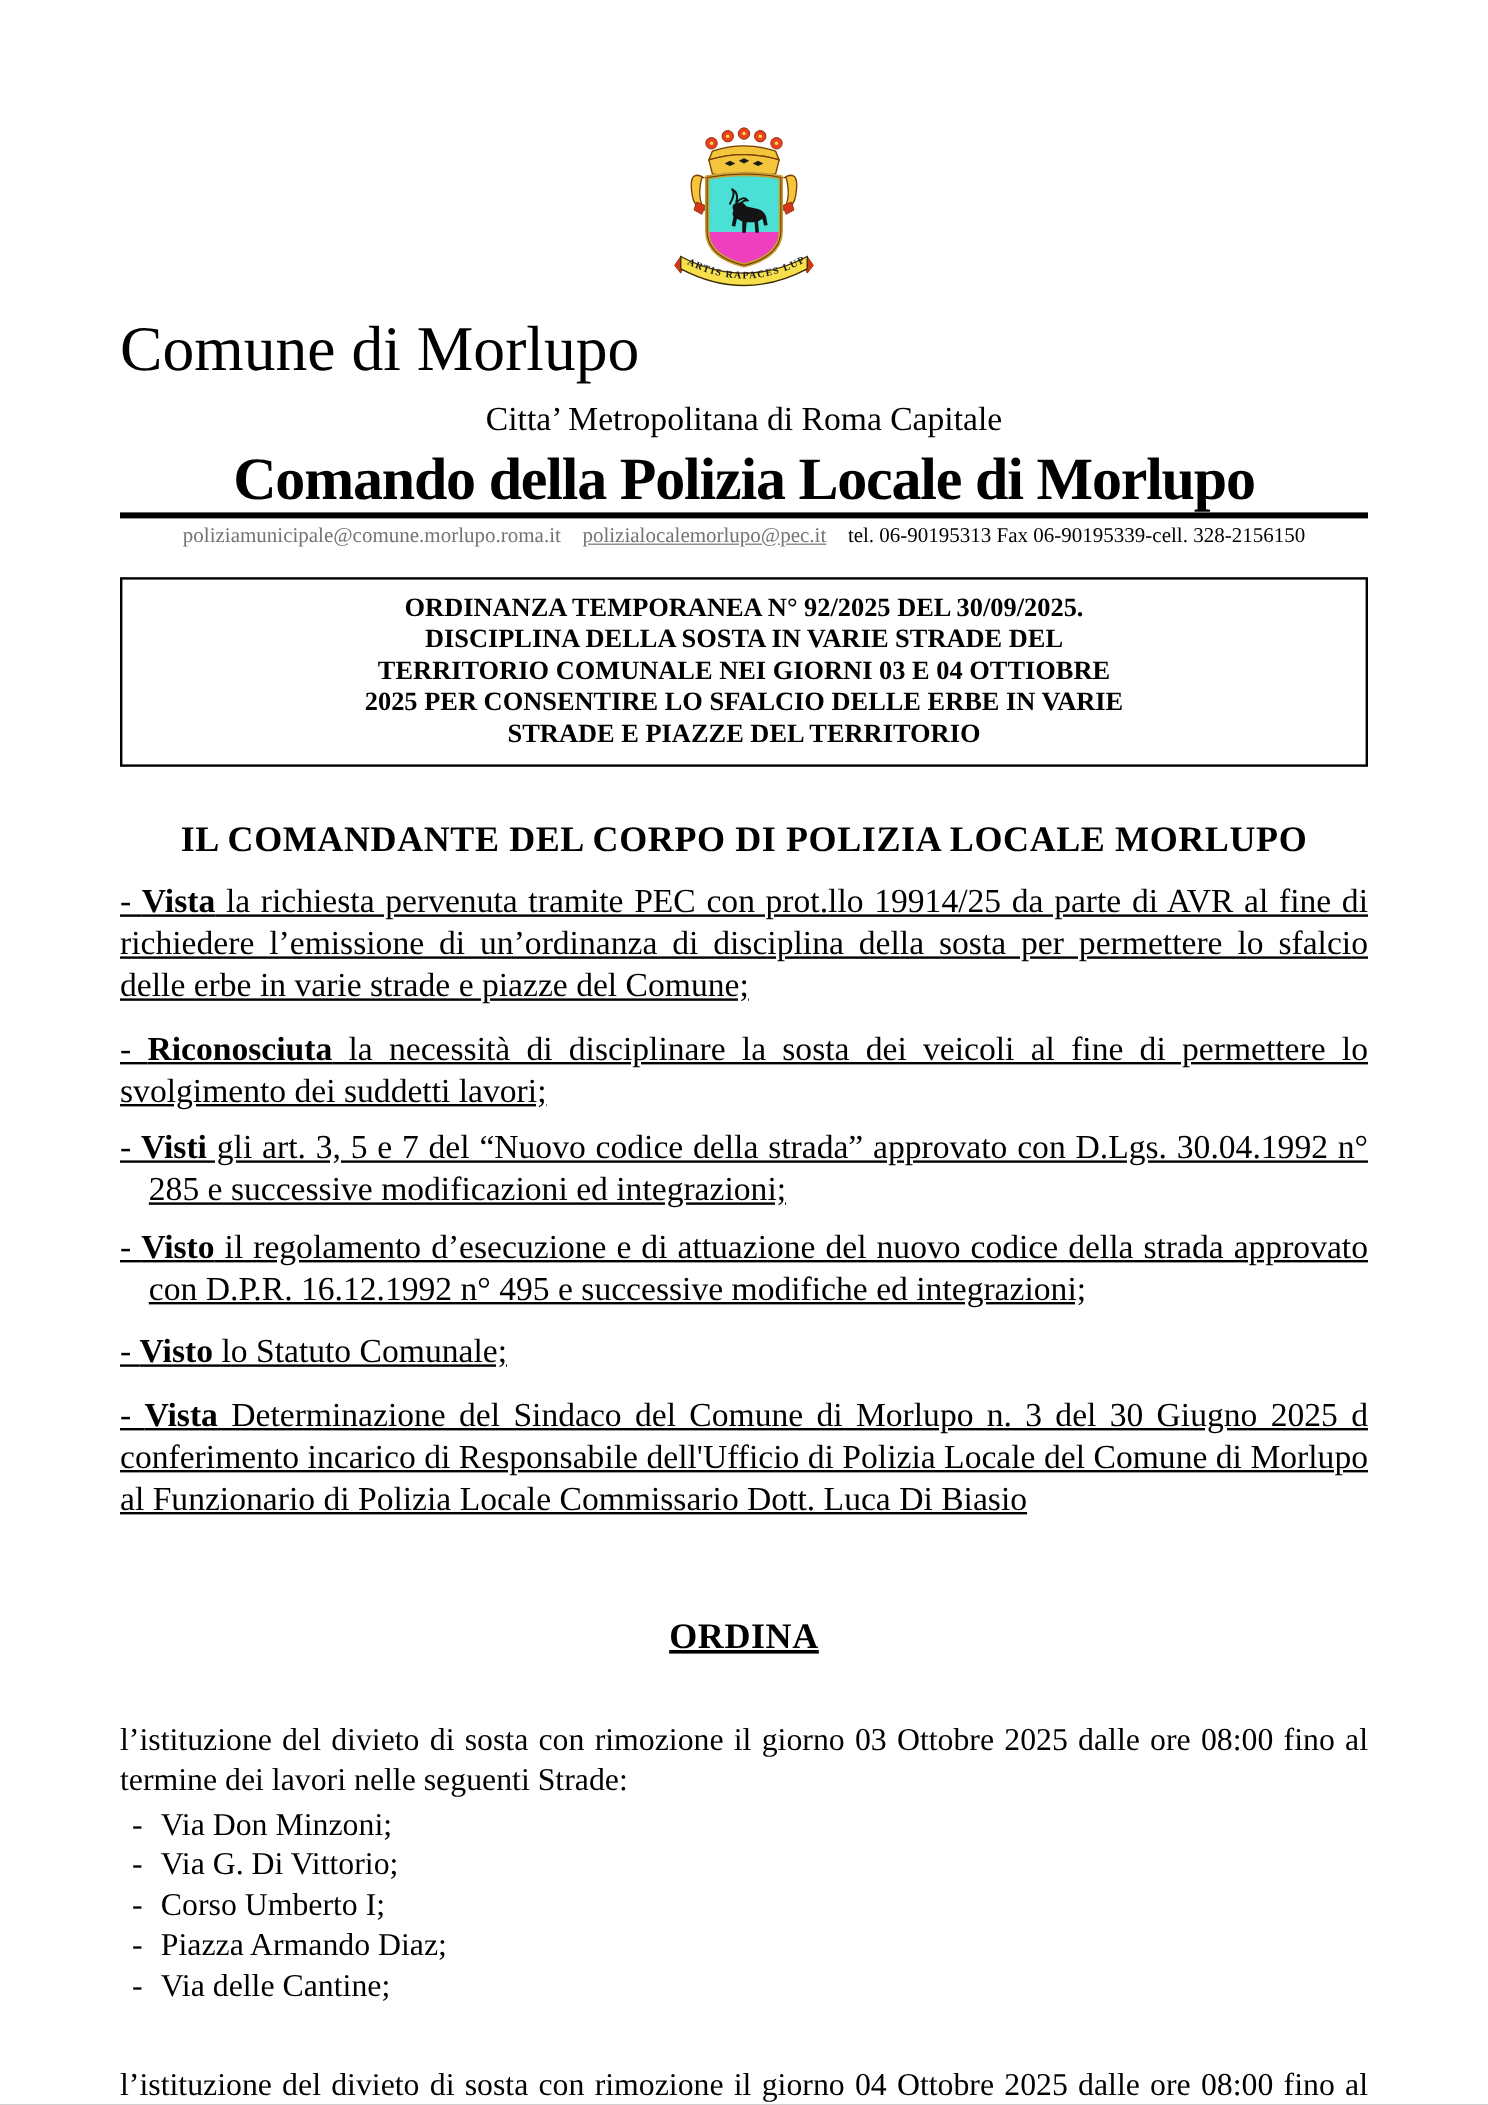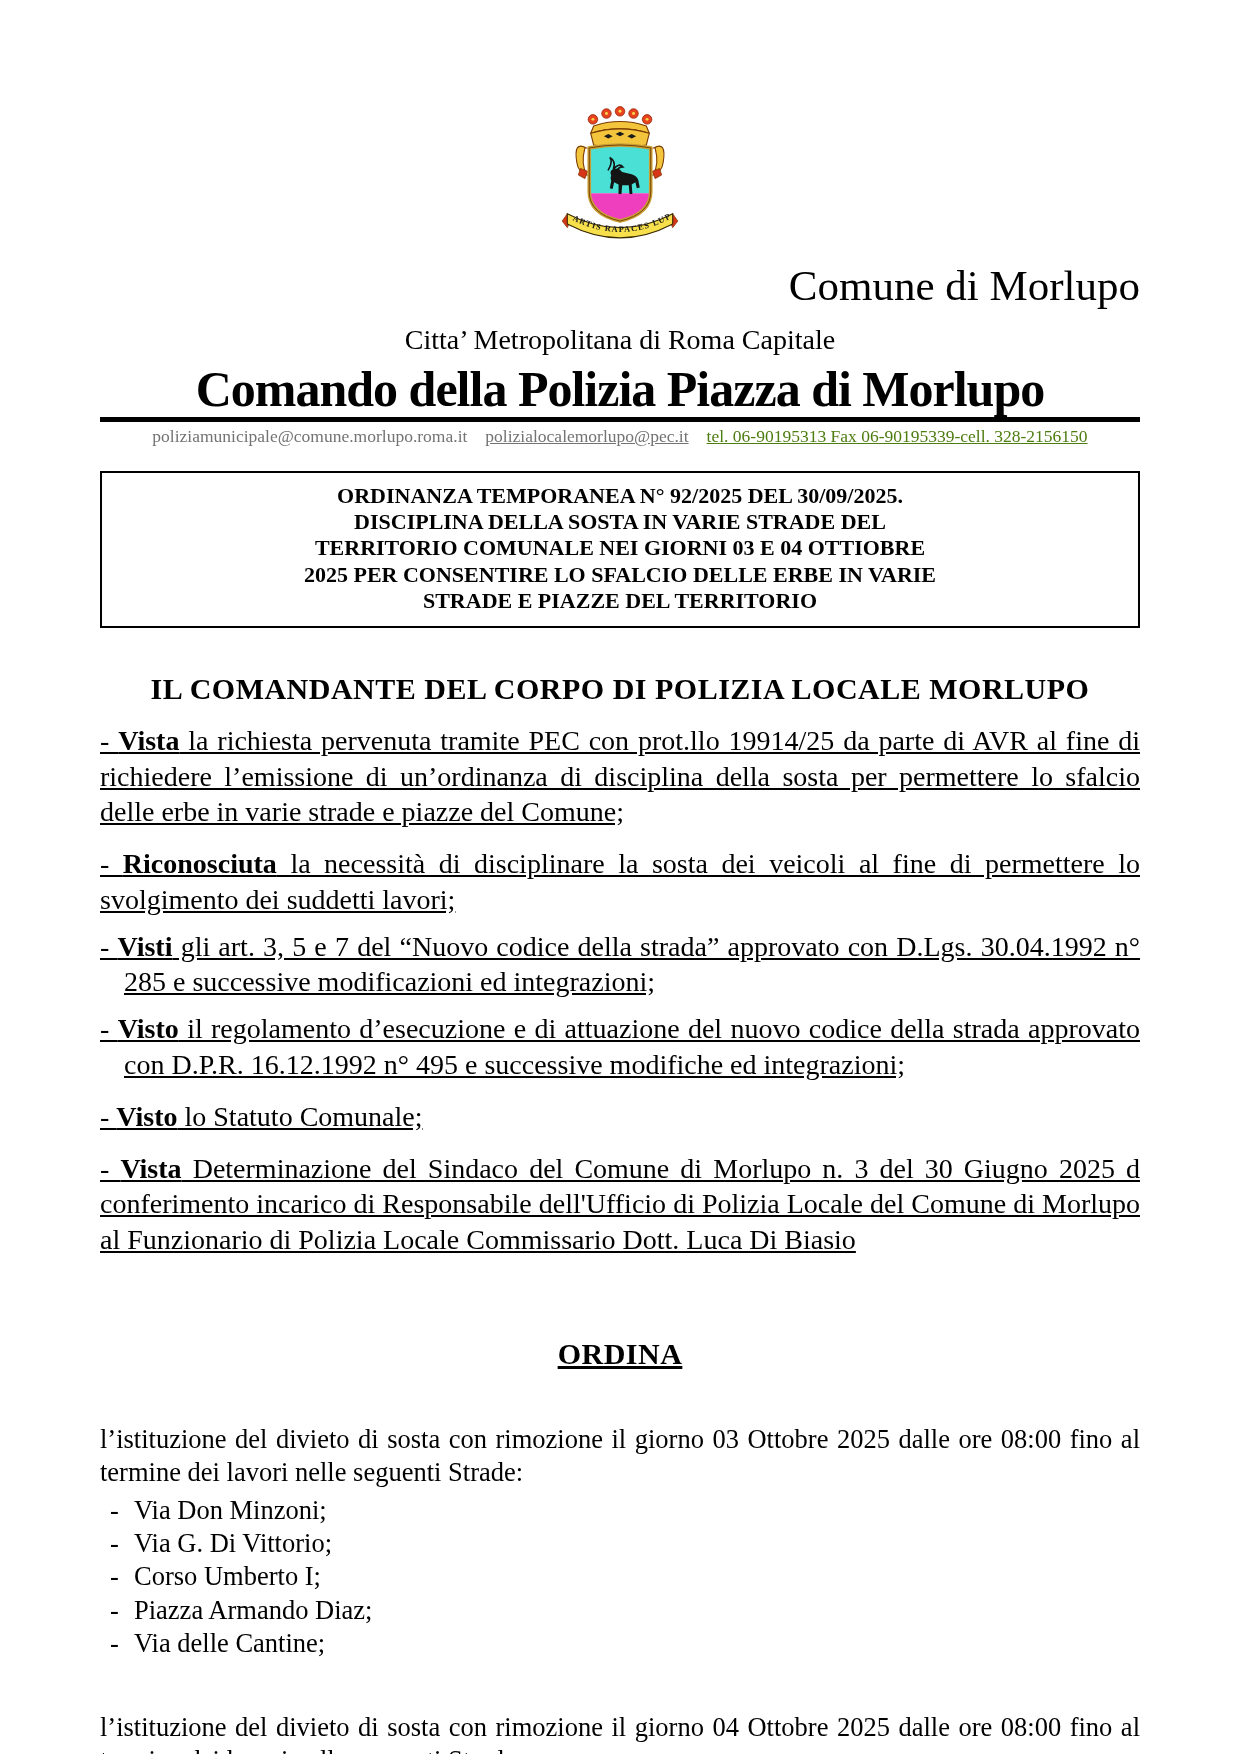--- a/index.html
+++ b/index.html
@@ -10,40 +10,40 @@
     background:#ffffff;
     font-family:"Liberation Serif", serif;
     color:#000;
     overflow:hidden;
   }
   .content { padding:0 100px; }
 
   .crest-wrap { text-align:center; padding-top:104px; line-height:0; }
 
   .commune-title {
-    font-size:43px; font-weight:normal;
-    text-align:right; line-height:1.04;
+    font-size:53px; font-weight:normal;
+    text-align:left; line-height:1.04;
     margin:10px 0 16px 0;
   }
   .metro-subtitle {
     font-size:28px; text-align:center; line-height:1.1; margin-top:3px;
   }
   .command-title {
     font-size:50px; font-weight:bold; text-align:center;
     line-height:1.0; margin-top:8px; padding-bottom:3px;
     border-bottom:5px solid #000;
     letter-spacing:-1px;
   }
   .contact-line {
     display:flex; justify-content:center; align-items:baseline; gap:18px;
     font-size:17.5px; margin-top:4px; white-space:nowrap;
   }
   .email-link { color:#737373; text-decoration:none; }
   .email-link.underlined { text-decoration:underline; }
-  .phone-text { color:#4d7c0f;text-decoration:underline; }
+  .phone-text { color:#000000; }
 
   .ordinance-box {
     border:2px solid #000;
     margin-top:24px;
     padding:10px 8px 12px 8px;
     text-align:center; font-weight:bold;
     font-size:22px; line-height:1.2;
   }
 
   .authority-heading {
@@ -137,21 +137,21 @@
           <path d="M28 150 Q100 188 172 150 L172 164 Q100 202 28 164 Z" fill="#f7e04b" stroke="#3a2a00" stroke-width="1.5"></path>
           <text font-size="11.5" font-weight="bold" fill="#1a1a1a" letter-spacing="1.5" font-family="Liberation Serif, serif">
             <textPath href="#motto-path" startOffset="50%" text-anchor="middle">MARTIS RAPACES LUPI</textPath>
           </text>
         </g>
       </svg>
     </div>
 
     <div class="commune-title">Comune di Morlupo</div>
     <div class="metro-subtitle">Citta’ Metropolitana di Roma Capitale</div>
-    <div class="command-title">Comando della Polizia Piazza di Morlupo</div>
+    <div class="command-title">Comando della Polizia Locale di Morlupo</div>
 
     <div class="contact-line">
       <a class="email-link" href="#">poliziamunicipale@comune.morlupo.roma.it</a>
       <a class="email-link underlined" href="#">polizialocalemorlupo@pec.it</a>
       <span class="phone-text">tel. 06-90195313 Fax 06-90195339-cell. 328-2156150</span>
     </div>
 
     <div class="ordinance-box">
       <div>ORDINANZA TEMPORANEA N° 92/2025 DEL 30/09/2025.</div>
       <div>DISCIPLINA DELLA SOSTA IN VARIE STRADE DEL</div>

